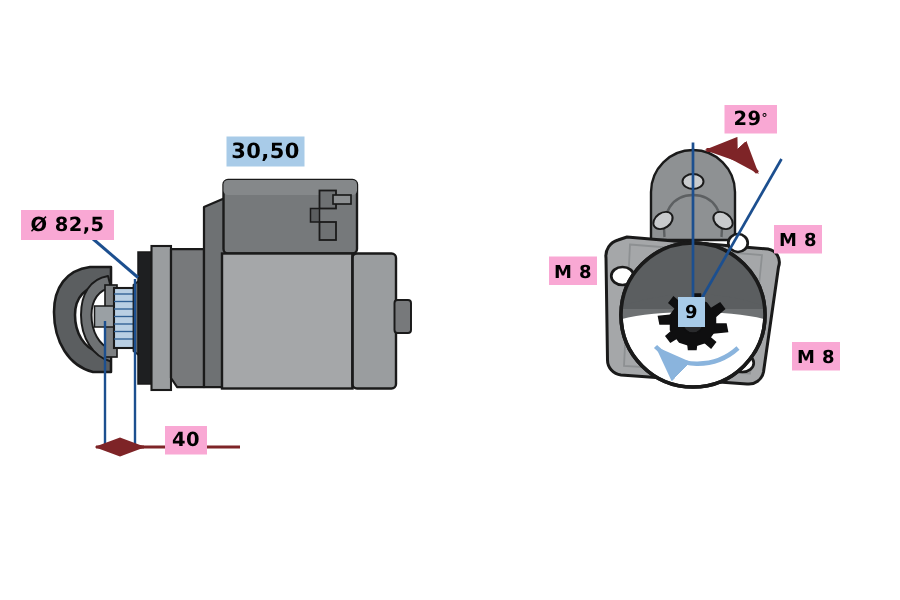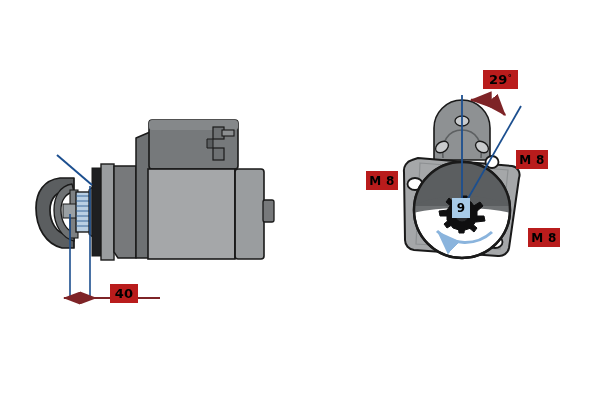--- a/index.html
+++ b/index.html
@@ -35,21 +35,21 @@
     font-weight: bold;
     color: #000000;
     line-height: 1;
     display: flex;
     align-items: center;
     justify-content: center;
     white-space: nowrap;
     letter-spacing: 0.3px;
   }
   .callout-yellow {
-    background: #b91c1c;
+    background: #f9a8d4;
   }
   .callout-blue {
     background: #a8cbe8;
   }
   .sup-deg {
     font-size: 0.62em;
     vertical-align: super;
     line-height: 1;
   }
 </style>
@@ -203,21 +203,27 @@
 
       <g stroke="#1c4f8f" stroke-width="1.8">
         <line x1="462" y1="95" x2="462" y2="208"></line>
         <line x1="521" y1="106" x2="462" y2="209"></line>
       </g>
 
       <path d="M471,100 A44,44 0 0 1 505,115" fill="none" stroke="#7e2427" stroke-width="2.6" marker-start="url(#arrRedStart)" marker-end="url(#arrRed)"></path>
     </g>
   </svg>
 
-
+  <div class="callout callout-yellow" style="left:14px; top:140px; width:62px; height:20px; font-size:13px;">
+    <span>Ø 82,5</span>
+  </div>
+
+  <div class="callout callout-blue" style="left:151px; top:91px; width:52px; height:20px; font-size:14px;">
+    <span>30,50</span>
+  </div>
 
   <div class="callout callout-yellow" style="left:110px; top:284px; width:28px; height:19px; font-size:13px;">
     <span>40</span>
   </div>
 
   <div class="callout callout-yellow" style="left:483px; top:70px; width:35px; height:19px; font-size:13px;">
     <span>29</span>
       <span class="sup-deg">°</span>
   </div>
 

